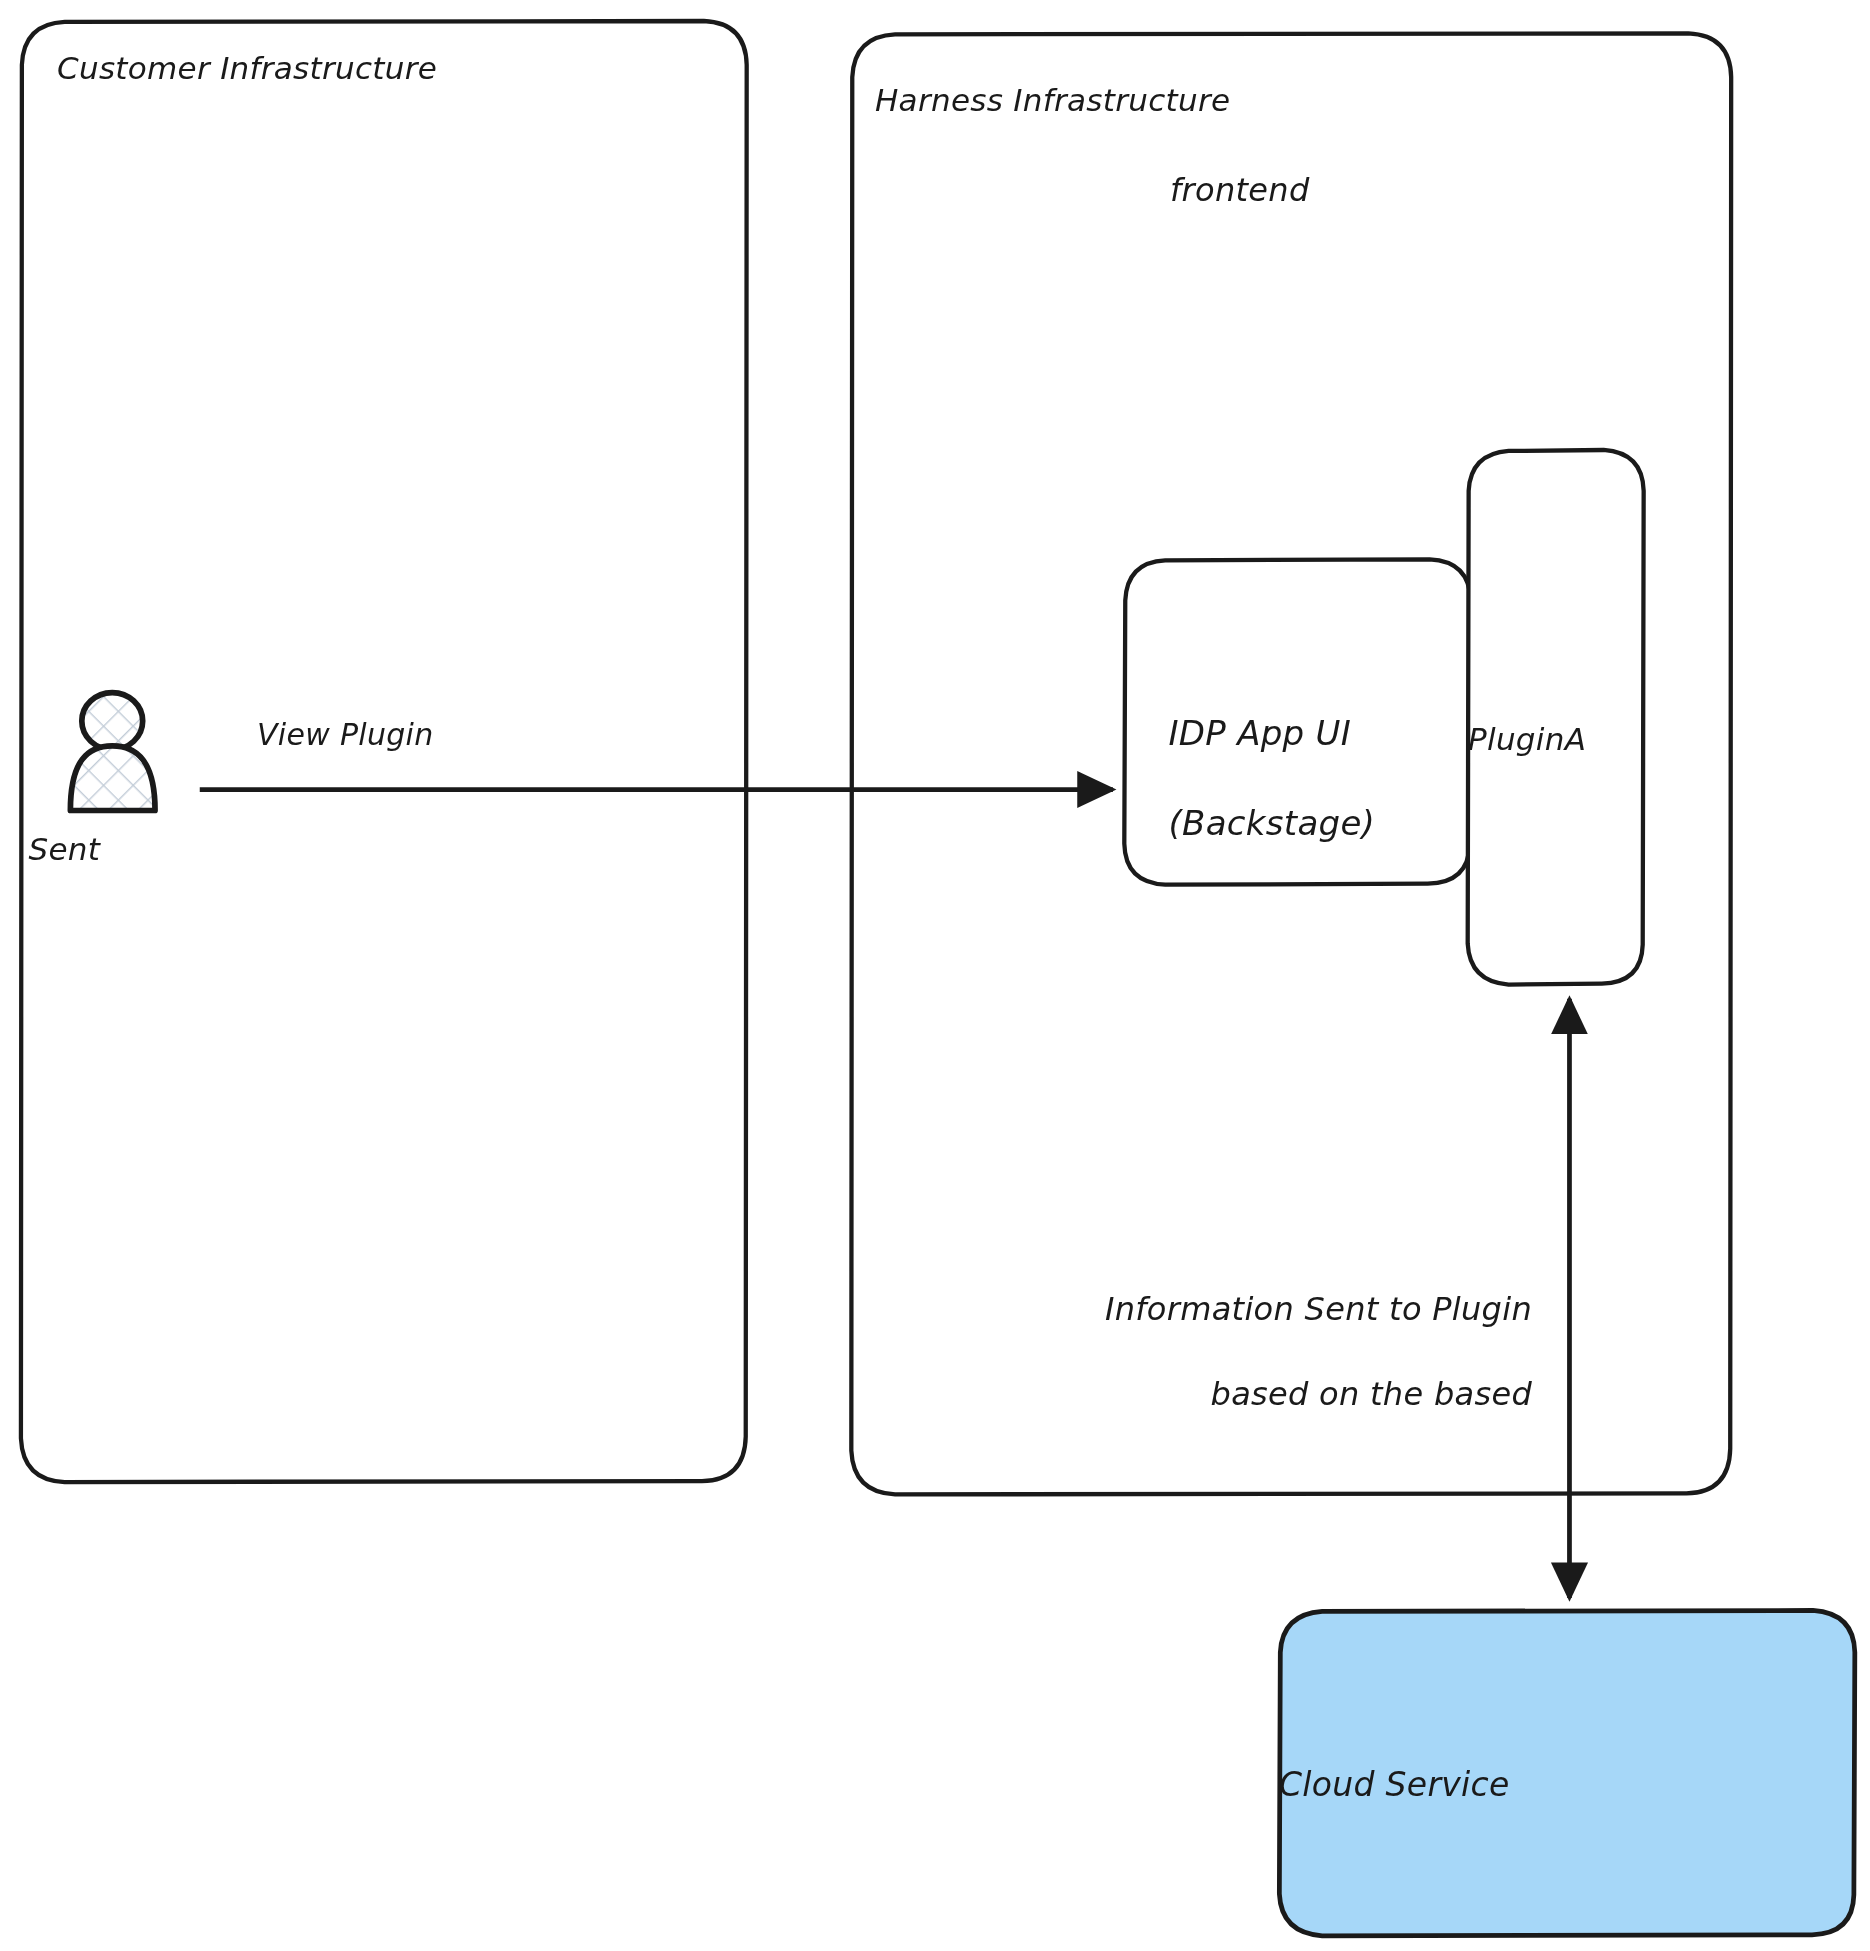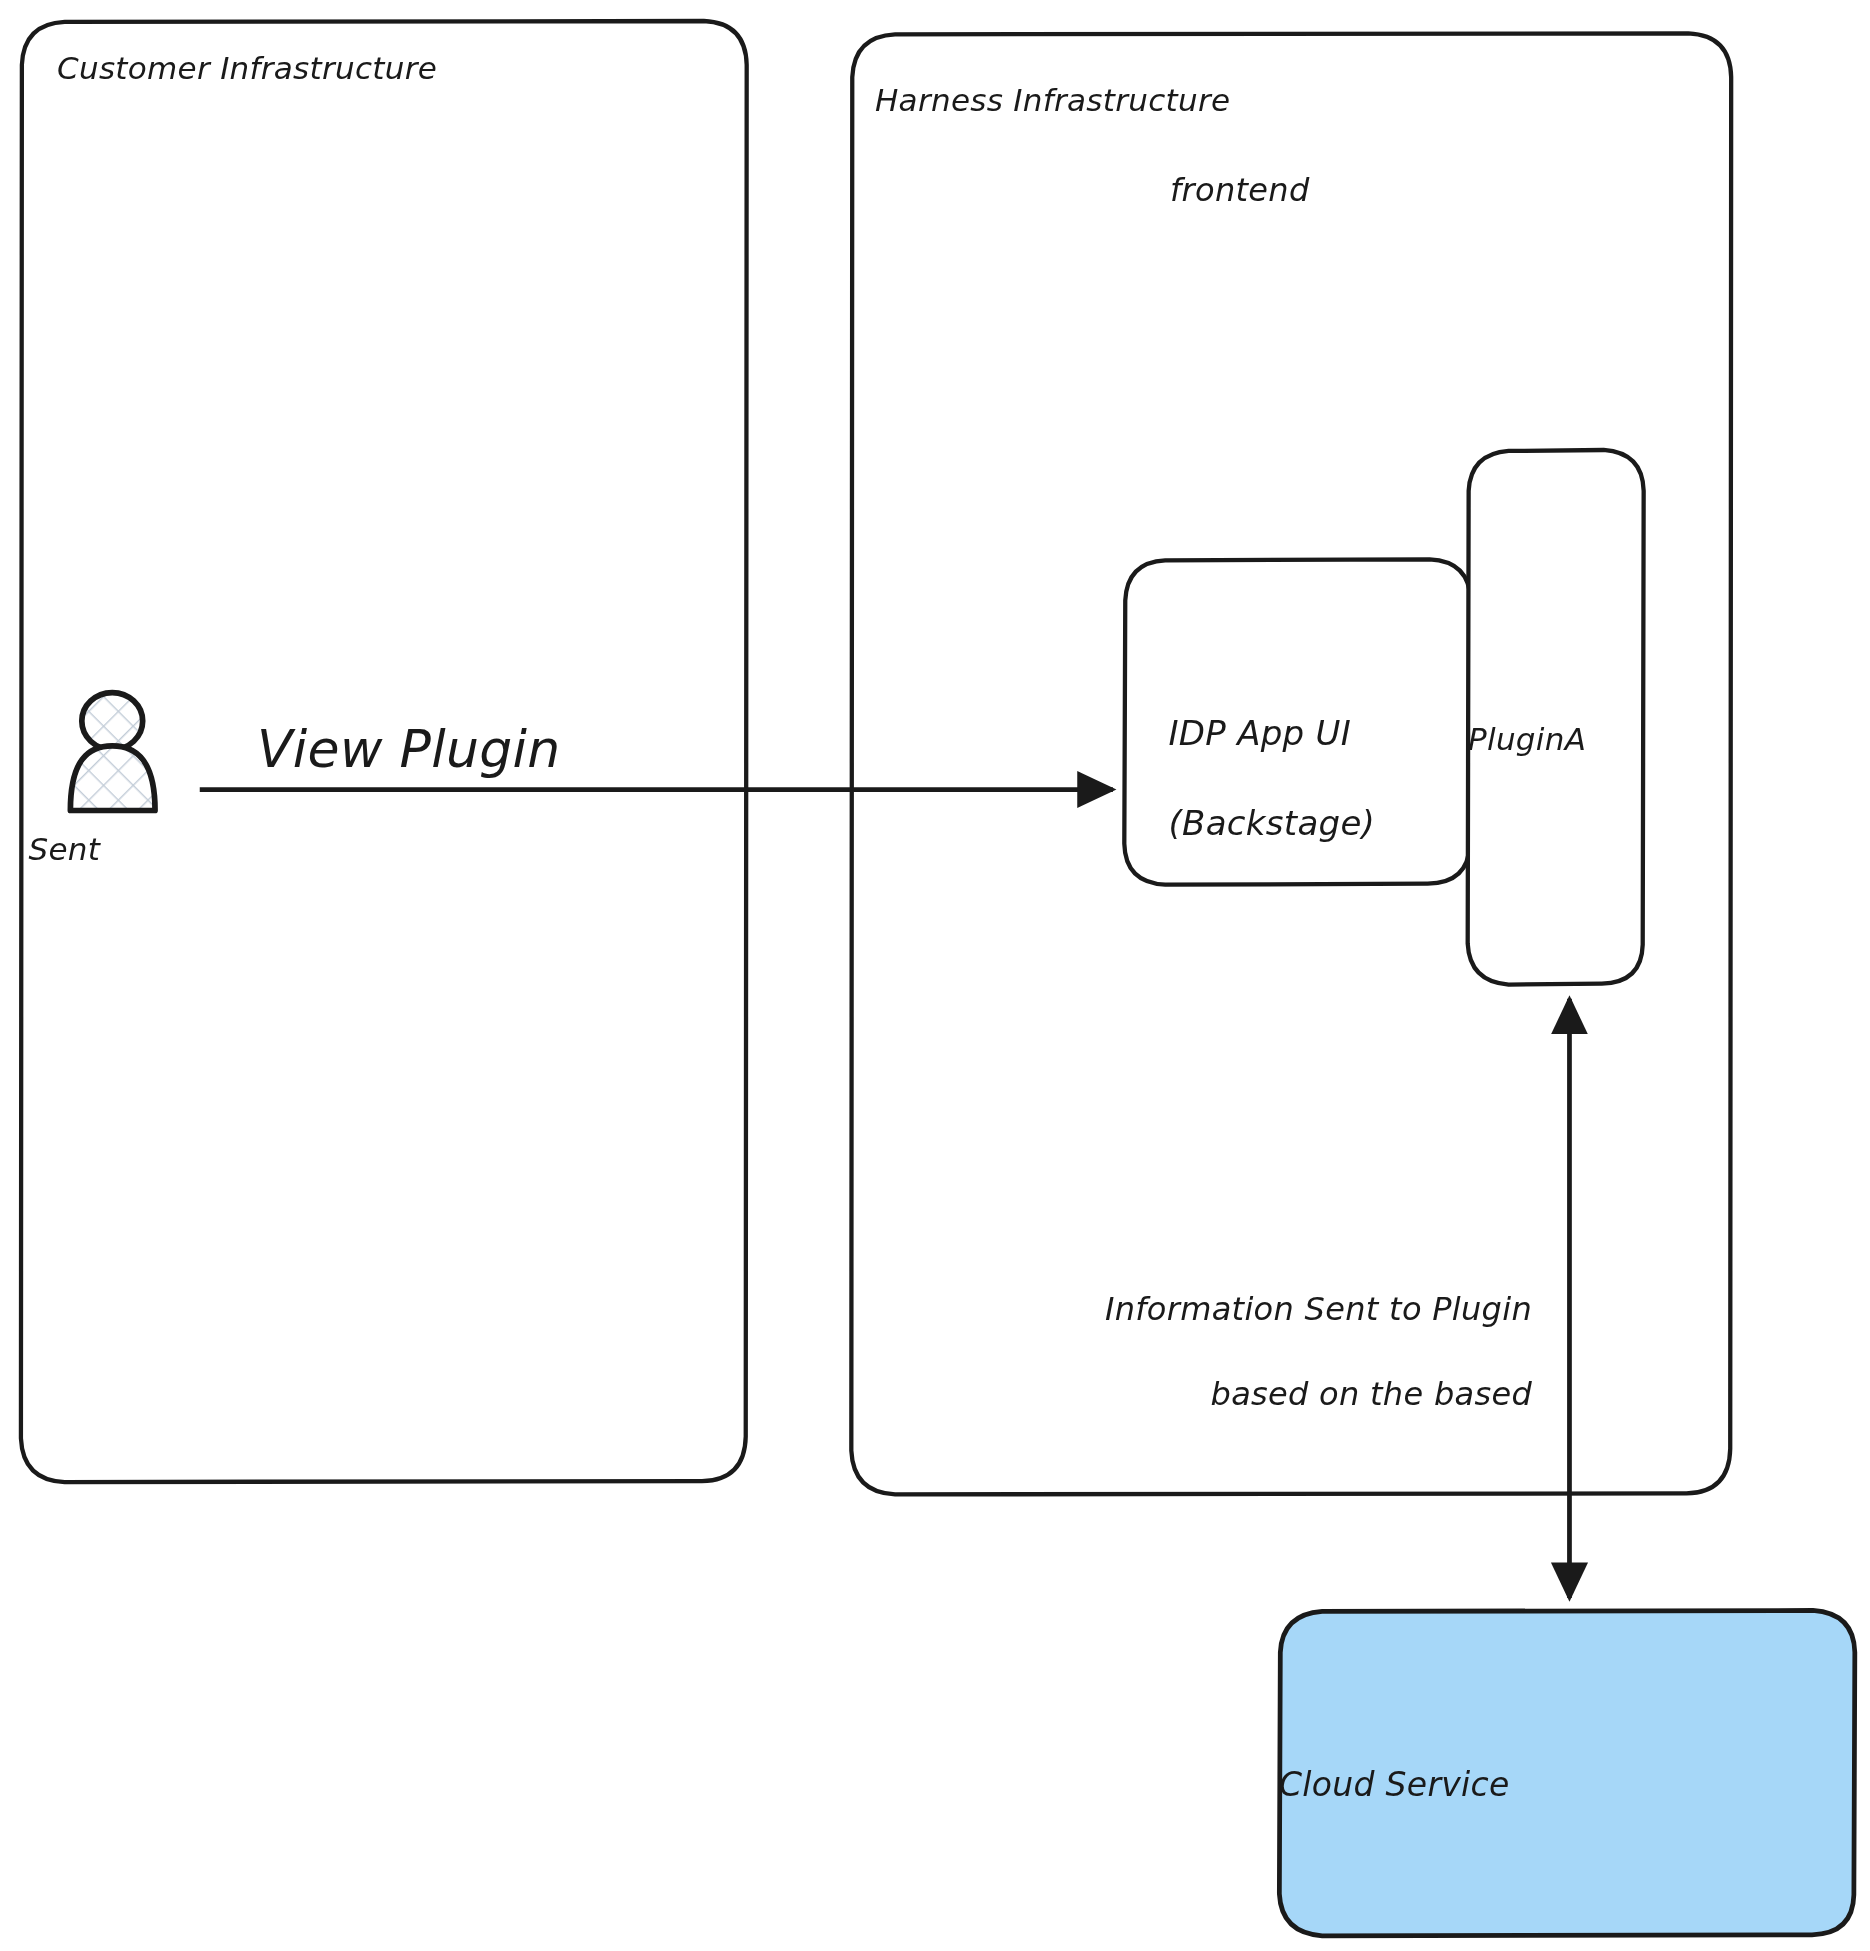--- a/index.html
+++ b/index.html
@@ -31,21 +31,21 @@
     line-height: 1.32;
     letter-spacing: 0.3px;
     font-style: italic;
     font-weight: 500;
   }
   .lbl-customer-infra { left: 57px;  top: 48px;  width: 609px; font-size: 31px; }
   .lbl-harness-infra  { left: 875px; top: 48px;  width: 609px; font-size: 31px; margin-top: 32px; }
   .lbl-frontend       { left: 1170px;top: 169px; width: 457px; font-size: 32px; }
   .lbl-idp            { left: 1124px;top: 666px; width: 346px; font-size: 34px; }
   .lbl-plugina        { left: 1468px;top: 719px; width: 176px; font-size: 31px; }
-  .lbl-view-plugin    { left: 257px; top: 715px; width: 399px; font-size: 52px; }
+  .lbl-view-plugin    { left: 257px; top: 715px; width: 399px; font-size: 30px; }
   .lbl-user           { left: 28.5px;  top: 829px; width: 162px; font-size: 31px; }
   .lbl-info-sent      { left: 961px;top: 1246px;width: 571px; font-size: 32px; text-align: right;}
   .lbl-cloud-service  { left: 1279px;top: 1748px;width: 575px; font-size: 33px; margin-top: 15px; }
 </style>
 </head>
 <body>
 
 <div id="canvas">
 
   <svg id="diagram-svg" viewBox="0 0 1967 2052" xmlns="http://www.w3.org/2000/svg">

